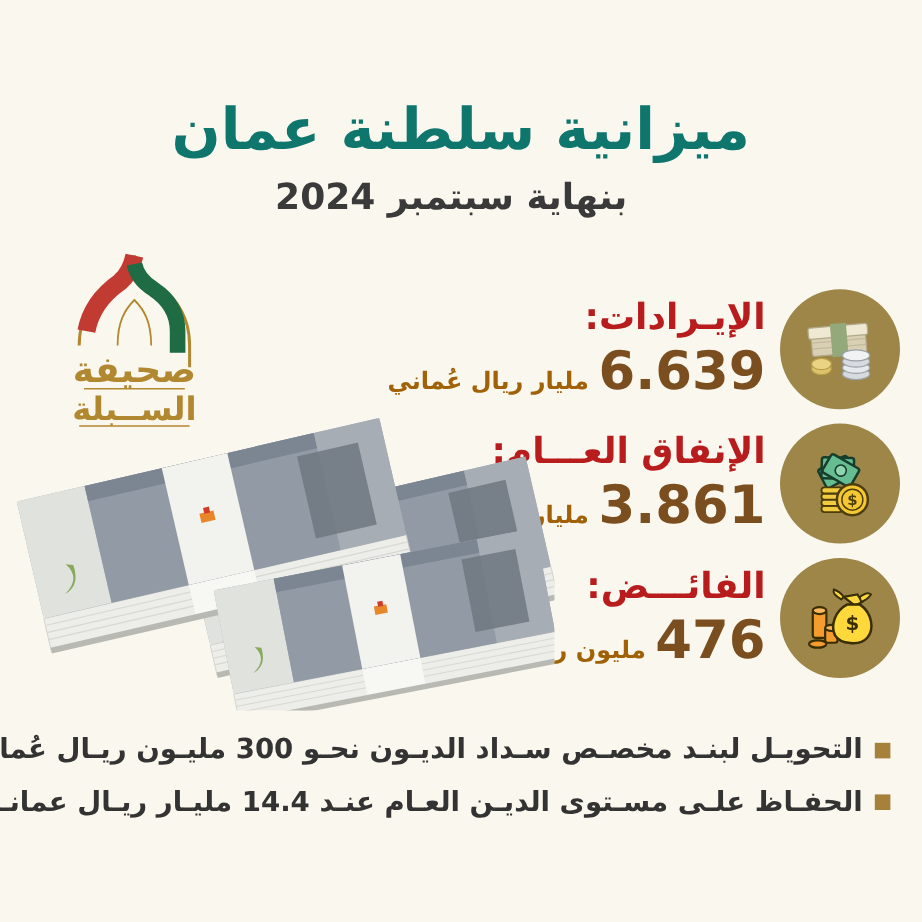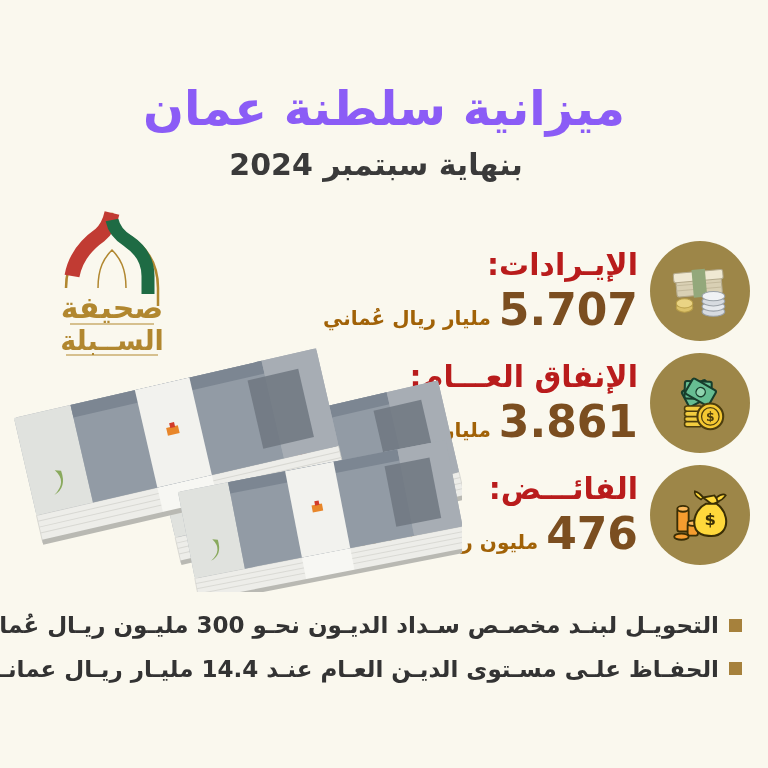--- a/index.html
+++ b/index.html
@@ -6,21 +6,21 @@
   body{
     width:768px;height:768px;overflow:hidden;
     background:#FAF8EE;
     font-family:"DejaVu Sans", sans-serif;
   }
   .canvas{position:relative;width:768px;height:768px;background:#FAF8EE;}
 
   
   .title{
     position:absolute;top:82px;left:0;right:0;text-align:center;
-    direction:rtl;font-size:48px;font-weight:bold;color:#8b5cf6;line-height:1.1;
+    direction:rtl;font-size:48px;font-weight:bold;color:#0f766e;line-height:1.1;
   }
   .subtitle{
     position:absolute;top:147px;left:0;right:16px;text-align:center;
     direction:rtl;font-size:30px;font-weight:bold;color:#3A3A3A;
   }
 
   
   .logo{position:absolute;left:36px;top:210px;width:155px;height:150px;}
 
   
@@ -105,21 +105,21 @@
         <ellipse cx="45" cy="47" rx="11" ry="4.5" fill="#E6E9ED" stroke="#9AA1A8" stroke-width="1"></ellipse>
         <ellipse cx="45" cy="42" rx="11" ry="4.5" fill="#D7DBE0" stroke="#9AA1A8" stroke-width="1"></ellipse>
         <ellipse cx="45" cy="37" rx="11" ry="4.5" fill="#F0F2F4" stroke="#9AA1A8" stroke-width="1"></ellipse>
         <ellipse cx="17" cy="48" rx="8" ry="4.5" fill="#DCC26A" stroke="#B99F49" stroke-width="1"></ellipse>
         <ellipse cx="17" cy="44" rx="8" ry="4.5" fill="#EAD484" stroke="#B99F49" stroke-width="1"></ellipse>
       </svg>
     </div>
     <div class="stat-text">
       <div class="stat-label">الإيـرادات:</div>
       <div class="stat-valuerow">
-        <span class="stat-value">5.707</span><span class="stat-unit">مليار ريال عُماني</span>
+        <span class="stat-value">6.639</span><span class="stat-unit">مليار ريال عُماني</span>
       </div>
     </div>
   </div>
 
   <div class="stat stat-1">
     <div class="stat-icon">
       <svg width="66" height="66" viewBox="0 0 64 64">
         <g transform="translate(30 24)">
           <g transform="rotate(-28)">
             <rect x="-13" y="-10" width="26" height="17" rx="2" fill="#66BD92" stroke="#173D2C" stroke-width="2"></rect>

